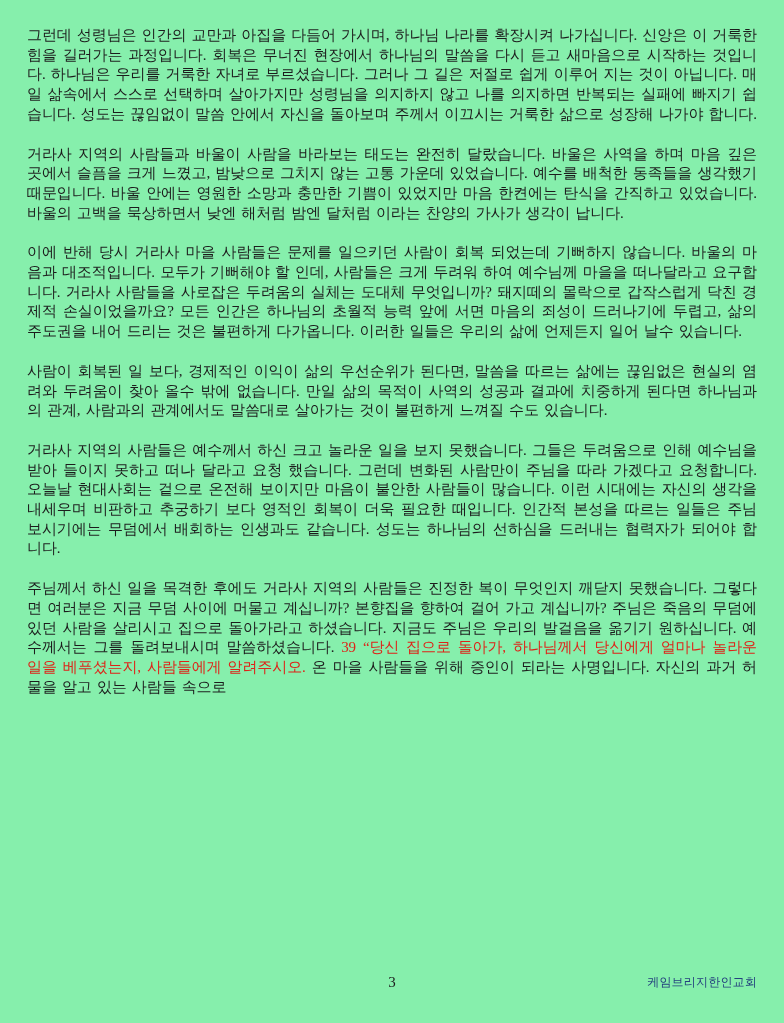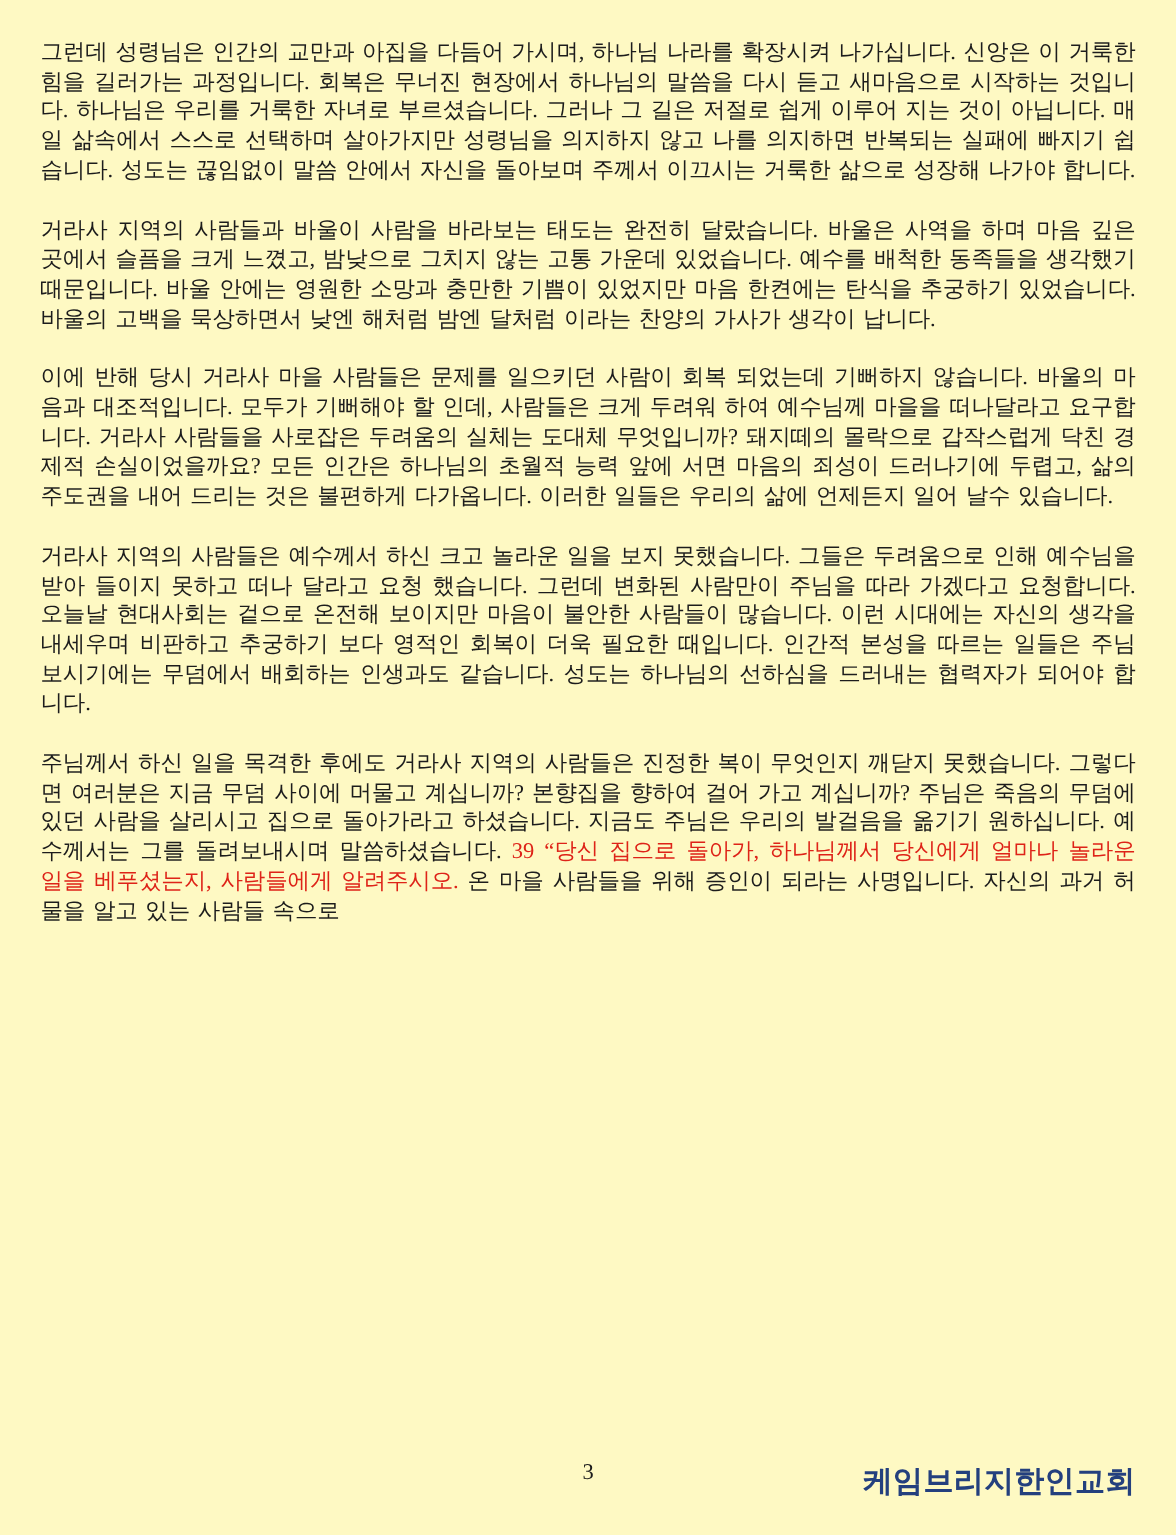--- a/index.html
+++ b/index.html
@@ -4,21 +4,21 @@
 <style>
   html, body {
     margin: 0;
     padding: 0;
     background: #ffffff;
   }
   .page {
     position: relative;
     width: 784px;
     height: 1023px;
-    background: #fef9c3;
+    background: #86efac;
     overflow: hidden;
     font-family: "Liberation Serif", "DejaVu Serif", serif;
     color: var(--text, #1c1c1c);
   }
   .body-text {
     position: absolute;
     top: 26px;
     left: 27px;
     width: 730px;
   }
@@ -44,40 +44,41 @@
     left: 0;
     right: 0;
     text-align: center;
     font-size: 15px;
     color: var(--text, #1c1c1c);
   }
   .church {
     position: absolute;
     right: 0;
     top: 0;
-    font-size: 20px;
-    font-weight: bold;
+    font-size: 12px;
+    font-weight: normal;
     color: var(--blue, #24407e);
     letter-spacing: 0.2px;
   }
 </style>
 </head>
 <body>
 
 <div class="page">
   <div class="body-text">
 
     <p class="para"><span class="seg">그런데 성령님은 인간의 교만과 아집을 다듬어 가시며, 하나님 나라를 확장시켜 나가십니다. 신앙은 이 거룩한 힘을 길러가는 과정입니다. 회복은 무너진 현장에서 하나님의 말씀을 다시 듣고 새마음으로 시작하는 것입니다. 하나님은 우리를 거룩한 자녀로 부르셨습니다. 그러나 그 길은 저절로 쉽게 이루어 지는 것이 아닙니다. 매일 삶속에서 스스로 선택하며 살아가지만 성령님을 의지하지 않고 나를 의지하면 반복되는 실패에 빠지기 쉽습니다. 성도는 끊임없이 말씀 안에서 자신을 돌아보며 주께서 이끄시는 거룩한 삶으로 성장해 나가야 합니다.</span></p>
 
-    <p class="para"><span class="seg">거라사 지역의 사람들과 바울이 사람을 바라보는 태도는 완전히 달랐습니다. 바울은 사역을 하며 마음 깊은 곳에서 슬픔을 크게 느꼈고, 밤낮으로 그치지 않는 고통 가운데 있었습니다. 예수를 배척한 동족들을 생각했기 때문입니다. 바울 안에는 영원한 소망과 충만한 기쁨이 있었지만 마음 한켠에는 탄식을 추궁하기 있었습니다. 바울의 고백을 묵상하면서 낮엔 해처럼 밤엔 달처럼 이라는 찬양의 가사가 생각이 납니다.</span></p>
+    <p class="para"><span class="seg">거라사 지역의 사람들과 바울이 사람을 바라보는 태도는 완전히 달랐습니다. 바울은 사역을 하며 마음 깊은 곳에서 슬픔을 크게 느꼈고, 밤낮으로 그치지 않는 고통 가운데 있었습니다. 예수를 배척한 동족들을 생각했기 때문입니다. 바울 안에는 영원한 소망과 충만한 기쁨이 있었지만 마음 한켠에는 탄식을 간직하고 있었습니다. 바울의 고백을 묵상하면서 낮엔 해처럼 밤엔 달처럼 이라는 찬양의 가사가 생각이 납니다.</span></p>
 
 
 
     <p class="para"><span class="seg">이에 반해 당시 거라사 마을 사람들은 문제를 일으키던 사람이 회복 되었는데 기뻐하지 않습니다. 바울의 마음과 대조적입니다. 모두가 기뻐해야 할 인데, 사람들은 크게 두려워 하여 예수님께 마을을 떠나달라고 요구합니다. 거라사 사람들을 사로잡은 두려움의 실체는 도대체 무엇입니까? 돼지떼의 몰락으로 갑작스럽게 닥친 경제적 손실이었을까요? 모든 인간은 하나님의 초월적 능력 앞에 서면 마음의 죄성이 드러나기에 두렵고, 삶의 주도권을 내어 드리는 것은 불편하게 다가옵니다. 이러한 일들은 우리의 삶에 언제든지 일어 날수 있습니다.</span></p>
 
+    <p class="para"><span class="seg">사람이 회복된 일 보다, 경제적인 이익이 삶의 우선순위가 된다면, 말씀을 따르는 삶에는 끊임없은 현실의 염려와 두려움이 찾아 올수 밖에 없습니다. 만일 삶의 목적이 사역의 성공과 결과에 치중하게 된다면 하나님과의 관계, 사람과의 관계에서도 말씀대로 살아가는 것이 불편하게 느껴질 수도 있습니다.</span></p>
 
     <p class="para"><span class="seg">거라사 지역의 사람들은 예수께서 하신 크고 놀라운 일을 보지 못했습니다. 그들은 두려움으로 인해 예수님을 받아 들이지 못하고 떠나 달라고 요청 했습니다. 그런데 변화된 사람만이 주님을 따라 가겠다고 요청합니다. 오늘날 현대사회는 겉으로 온전해 보이지만 마음이 불안한 사람들이 많습니다. 이런 시대에는 자신의 생각을 내세우며 비판하고 추궁하기 보다 영적인 회복이 더욱 필요한 때입니다. 인간적 본성을 따르는 일들은 주님 보시기에는 무덤에서 배회하는 인생과도 같습니다. 성도는 하나님의 선하심을 드러내는 협력자가 되어야 합니다.</span></p>
 
     <p class="para"><span class="seg">주님께서 하신 일을 목격한 후에도 거라사 지역의 사람들은 진정한 복이 무엇인지 깨닫지 못했습니다. 그렇다면 여러분은 지금 무덤 사이에 머물고 계십니까? 본향집을 향하여 걸어 가고 계십니까? 주님은 죽음의 무덤에 있던 사람을 살리시고 집으로 돌아가라고 하셨습니다. 지금도 주님은 우리의 발걸음을 옮기기 원하십니다. 예수께서는 그를 돌려보내시며 말씀하셨습니다. </span><span class="seg red">39 “당신 집으로 돌아가, 하나님께서 당신에게 얼마나 놀라운 일을 베푸셨는지, 사람들에게 알려주시오.</span><span class="seg"> 온 마을 사람들을 위해 증인이 되라는 사명입니다. 자신의 과거 허물을 알고 있는 사람들 속으로</span></p>
 
   </div>
 
   <div class="footer">
     <span class="page-num">3</span>
     <span class="church">케임브리지한인교회</span>

